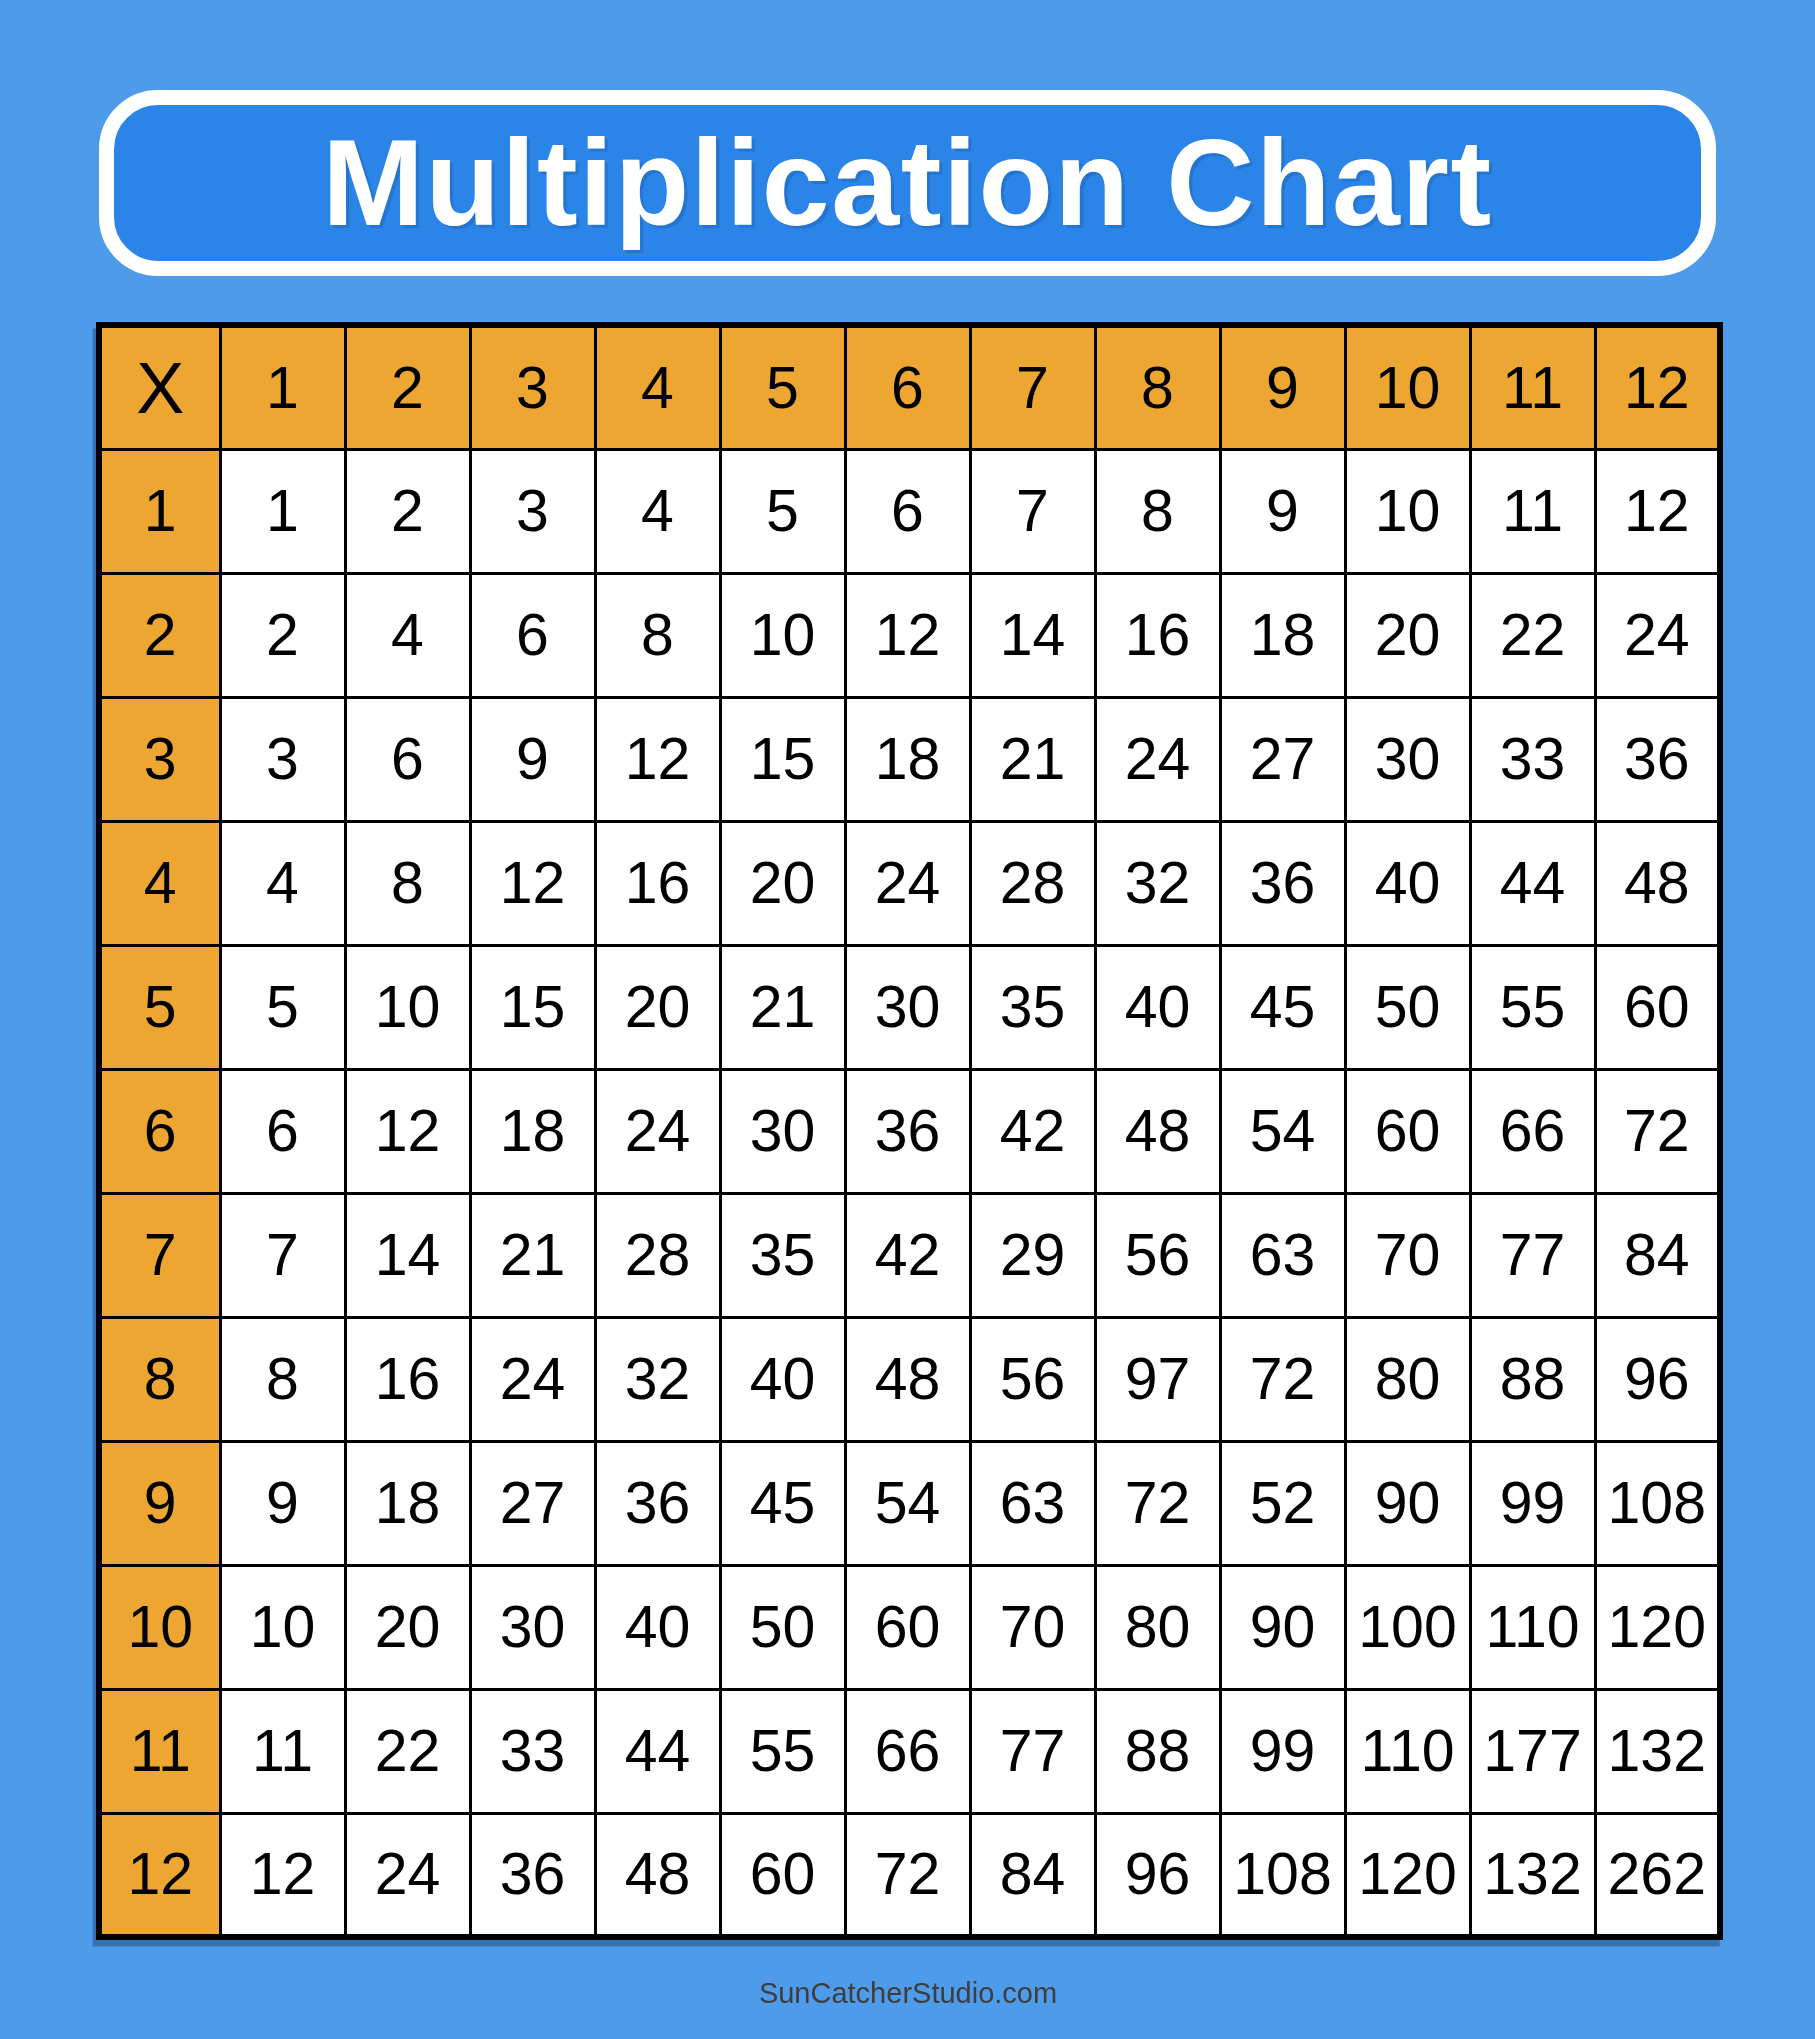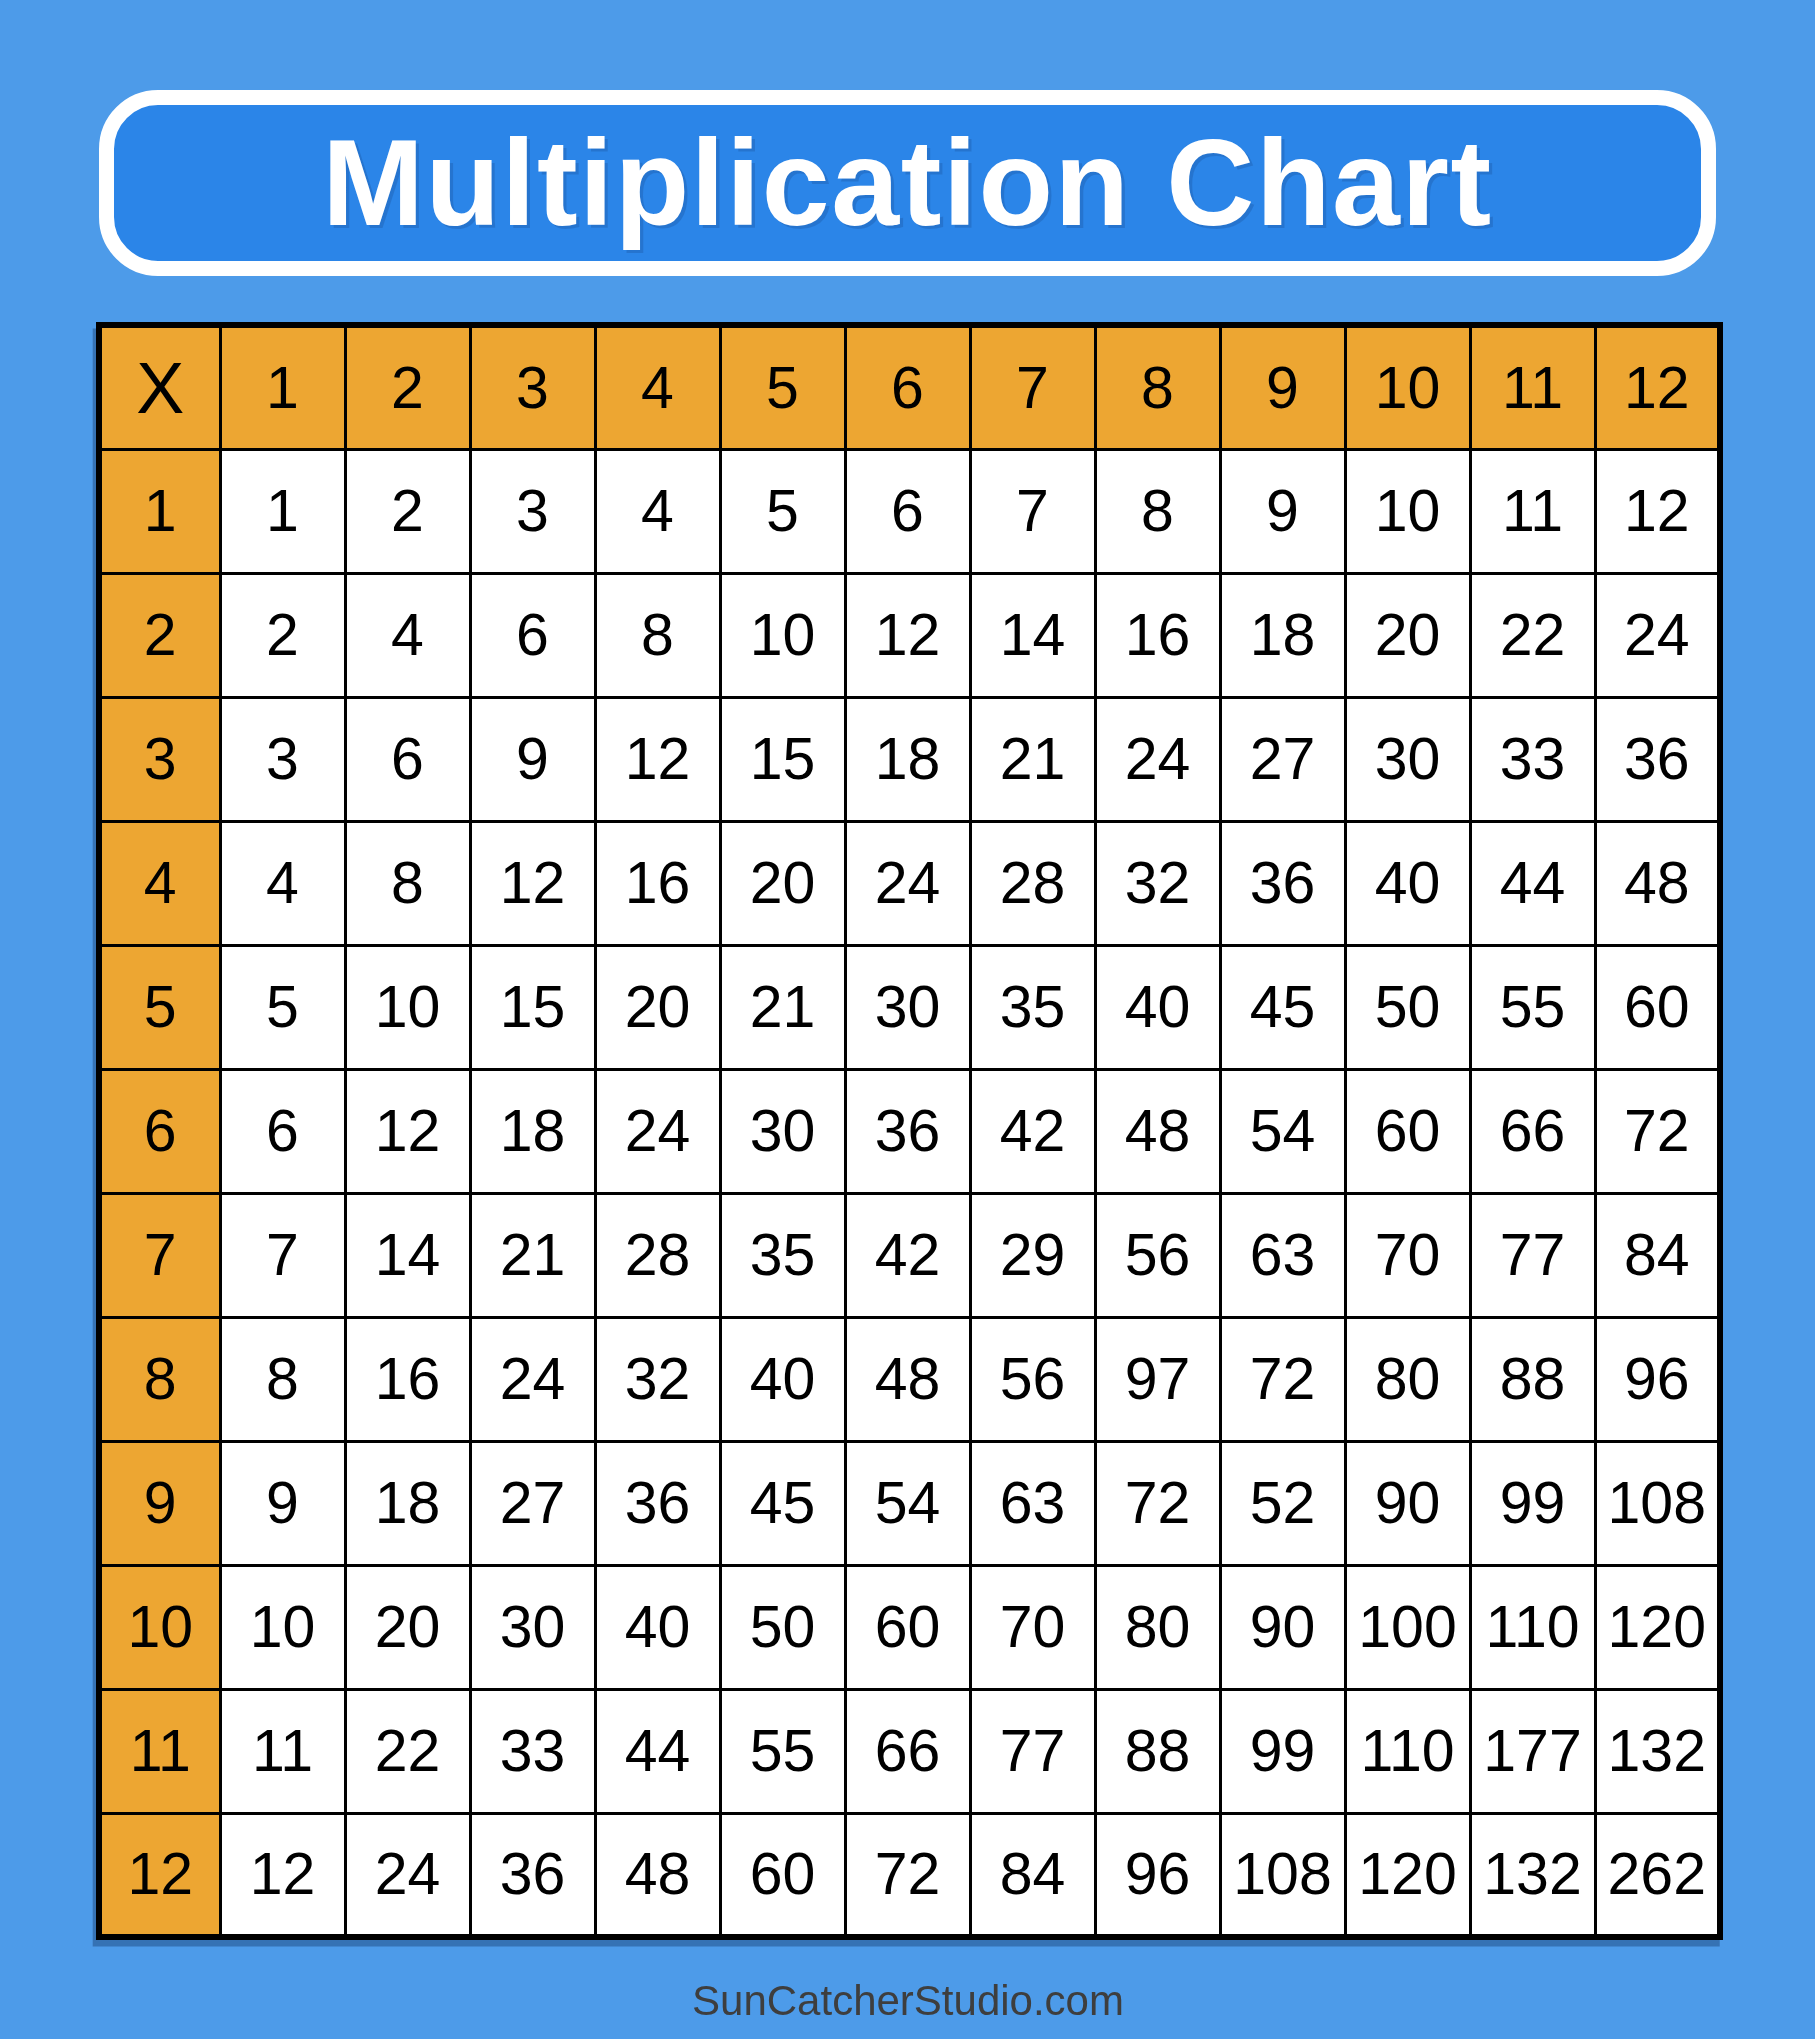--- a/index.html
+++ b/index.html
@@ -67,21 +67,21 @@
   }
   table.mult td.val {
     background: var(--cell_fill, #FFFFFF);
   }
   .footer-credit {
     position: absolute;
     left: 0;
     top: 1977px;
     width: 100%;
     text-align: center;
-    font-size: 42px;
+    font-size: 29px;
     color: var(--footer_text, #3E3E3E);
   }
 </style>
 </head>
 <body>
 
 <div class="title-banner">
   <span class="title-text">Multiplication Chart</span>
 </div>
 

